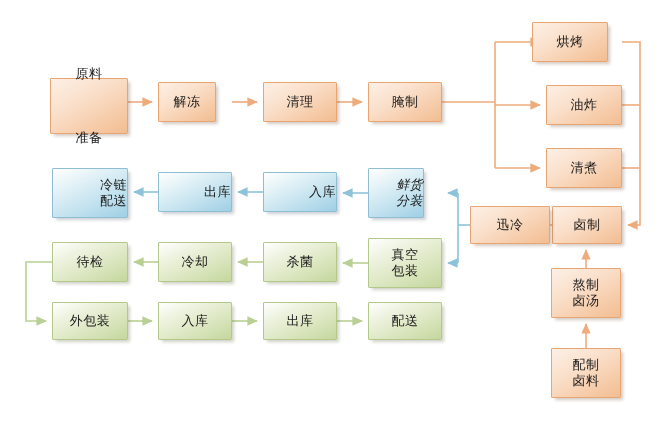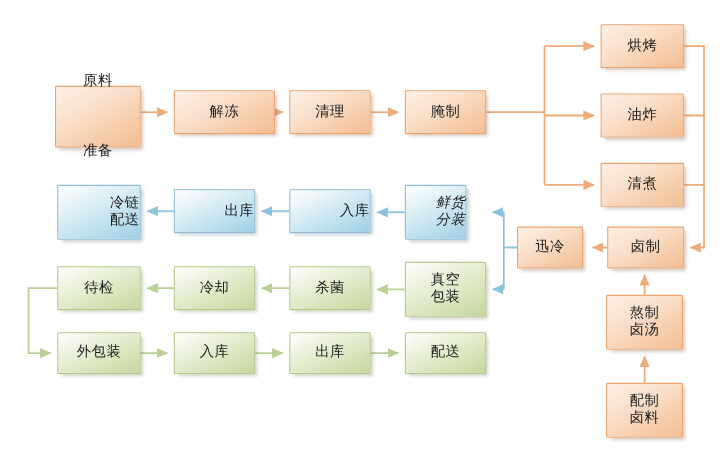--- a/index.html
+++ b/index.html
@@ -130,42 +130,42 @@
       <path d="M232,321 L257,321" stroke="#b9cf94" marker-end="url(#ar-green)"></path>
       <path d="M337,321 L362,321" stroke="#b9cf94" marker-end="url(#ar-green)"></path>
     </g>
   </svg>
 
   <div id="nodes">
       <div class="node n-orange" style="left: 50px; top: 78px; width: 78px; height: 56px; gap: 48px;">
         <span class="ln">原料</span>
         <span class="ln">准备</span>
       </div>
-      <div class="node n-orange" style="left: 158px; top: 82px; width: 92px; height: 40px; text-align: right;">
+      <div class="node n-orange" style="left: 158px; top: 82px; width: 58px; height: 40px; text-align: right;">
         <span class="ln">解冻</span>
       </div>
       <div class="node n-orange" style="left: 263px; top: 82px; width: 74px; height: 40px;">
         <span class="ln">清理</span>
       </div>
       <div class="node n-orange" style="left: 368px; top: 82px; width: 74px; height: 40px;">
         <span class="ln">腌制</span>
       </div>
-      <div class="node n-orange" style="left: 546px; top: 22px; width: 76px; height: 40px;">
+      <div class="node n-orange" style="left: 532px; top: 22px; width: 76px; height: 40px;">
         <span class="ln">烘烤</span>
       </div>
       <div class="node n-orange" style="left: 546px; top: 85px; width: 76px; height: 40px;">
         <span class="ln">油炸</span>
       </div>
       <div class="node n-orange" style="left: 546px; top: 148px; width: 76px; height: 40px;">
         <span class="ln">清煮</span>
       </div>
       <div class="node n-orange" style="left: 552px; top: 206px; width: 70px; height: 38px;">
         <span class="ln">卤制</span>
       </div>
-      <div class="node n-orange" style="left: 470px; top: 206px; width: 60px; height: 38px;">
+      <div class="node n-orange" style="left: 470px; top: 206px; width: 80px; height: 38px;">
         <span class="ln">迅冷</span>
       </div>
       <div class="node n-orange" style="left: 551px; top: 268px; width: 70px; height: 50px;">
         <span class="ln">熬制</span>
         <span class="ln">卤汤</span>
       </div>
       <div class="node n-orange" style="left: 551px; top: 348px; width: 70px; height: 50px;">
         <span class="ln">配制</span>
         <span class="ln">卤料</span>
       </div>

